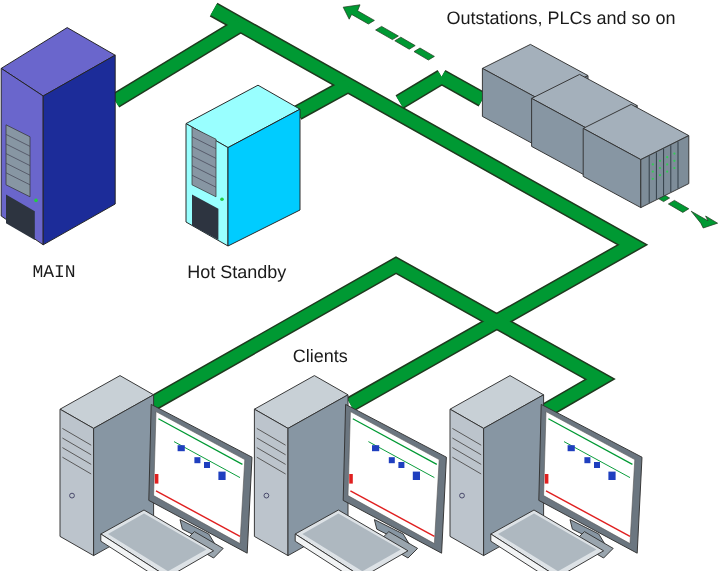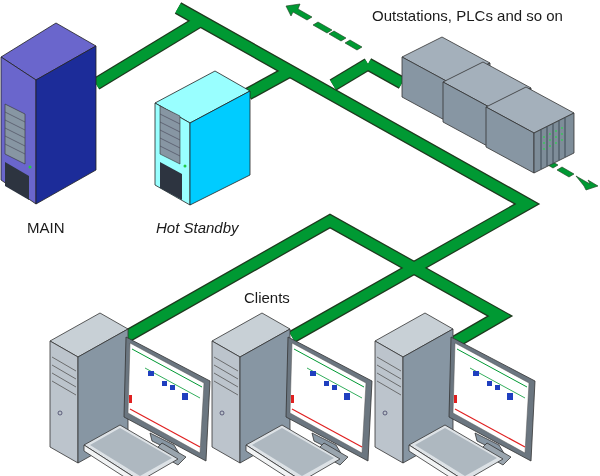--- a/index.html
+++ b/index.html
@@ -1,22 +1,22 @@
 <!DOCTYPE html>
 <html><head>
 <meta charset="utf-8">
 <style>
   html, body { margin: 0; padding: 0; background: #ffffff; }
   body { width: 600px; height: 476px; overflow: hidden; position: relative;
          font-family: "Liberation Sans", "DejaVu Sans", sans-serif; }
   #stage { position: absolute; left: 0; top: 0; width: 600px; height: 476px; }
   .label { position: absolute; font-size: 15px; color: #1a1a1a; white-space: nowrap; }
   .lbl-outstations { left: 372px; top: 7px; text-align: center; }
-  .lbl-main { left: 27px; top: 219px; }
-  .lbl-standby { left: 156px; top: 219px; font-style: italic; }
+  .lbl-main { left: 27px; top: 219px; font-family: Liberation Mono, monospace; }
+  .lbl-standby { left: 156px; top: 219px; }
   .lbl-clients { left: 244px; top: 289px; text-align: center; }
 </style>
 </head>
 <body>
 
 <svg id="stage" viewBox="0 0 600 476" xmlns="http://www.w3.org/2000/svg">
   <defs>
     <g id="plc">
       <polygon points="0,20 40,0 88,26 48,46" fill="#a4b0bb" stroke="#333" stroke-width="0.8"></polygon>
       <polygon points="0,20 48,46 48,86 0,60" fill="#8796a3" stroke="#333" stroke-width="0.8"></polygon>

